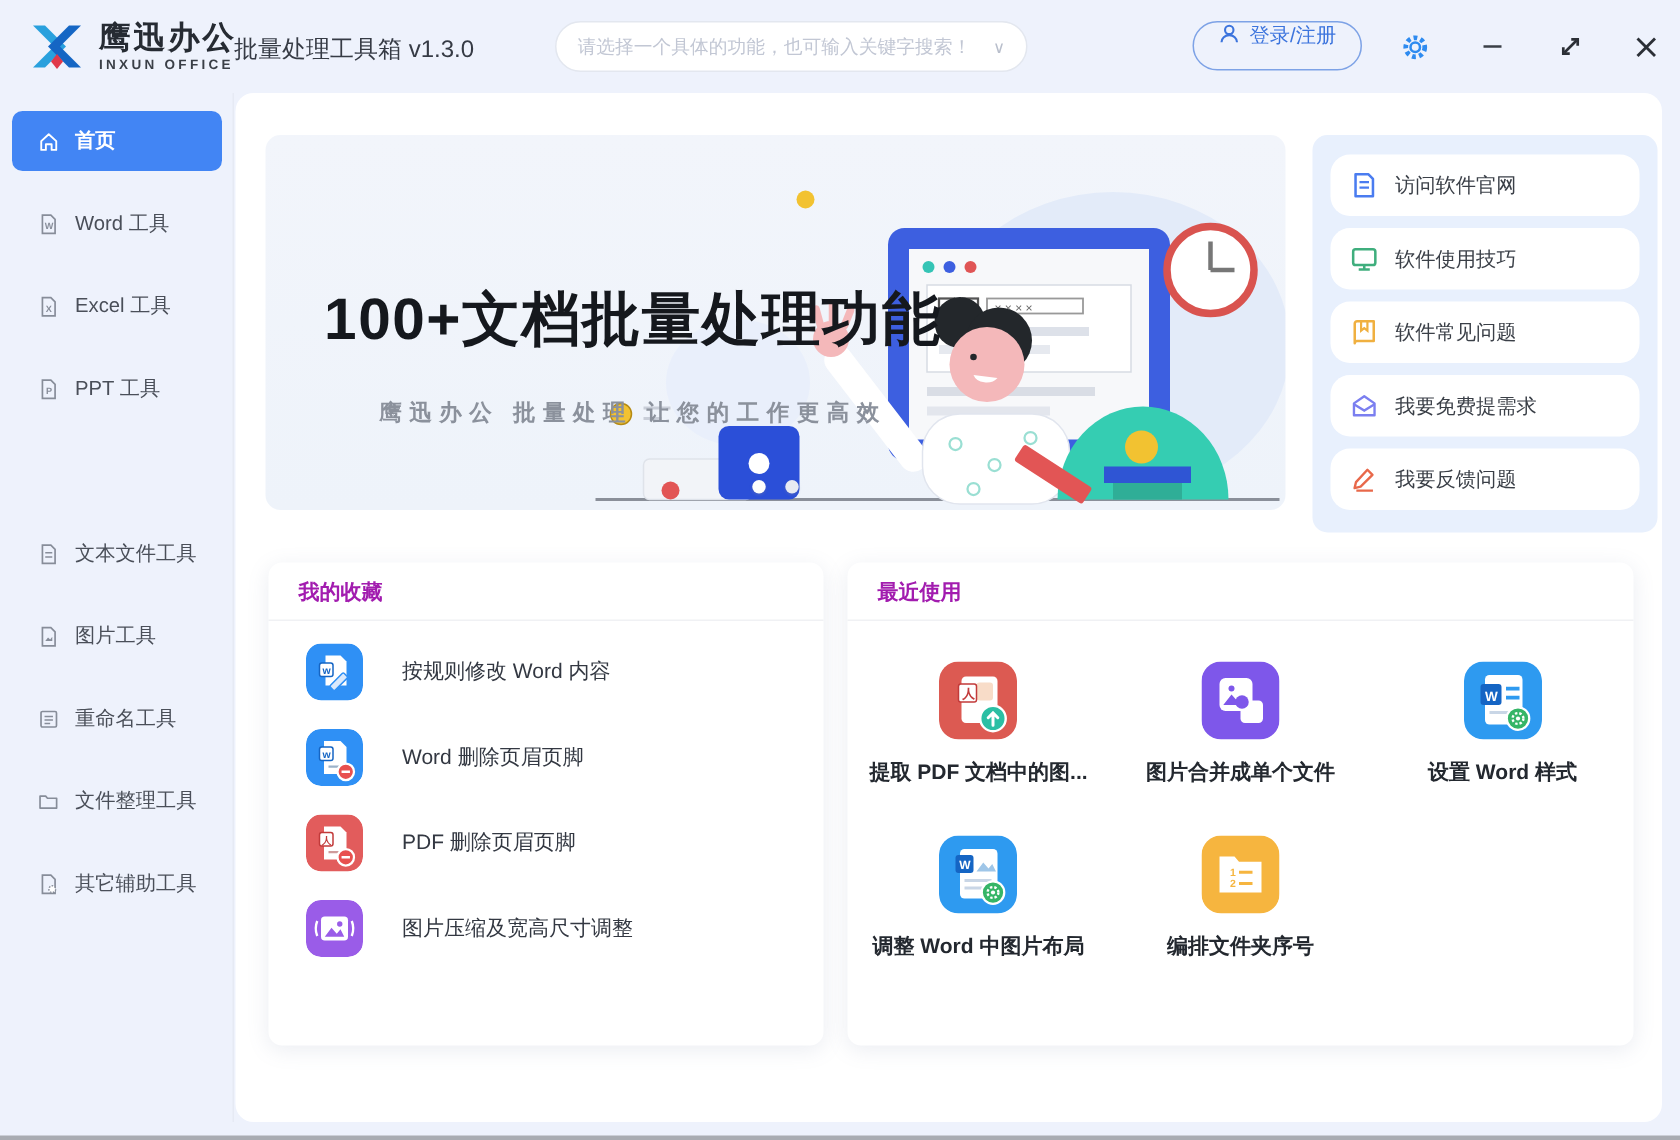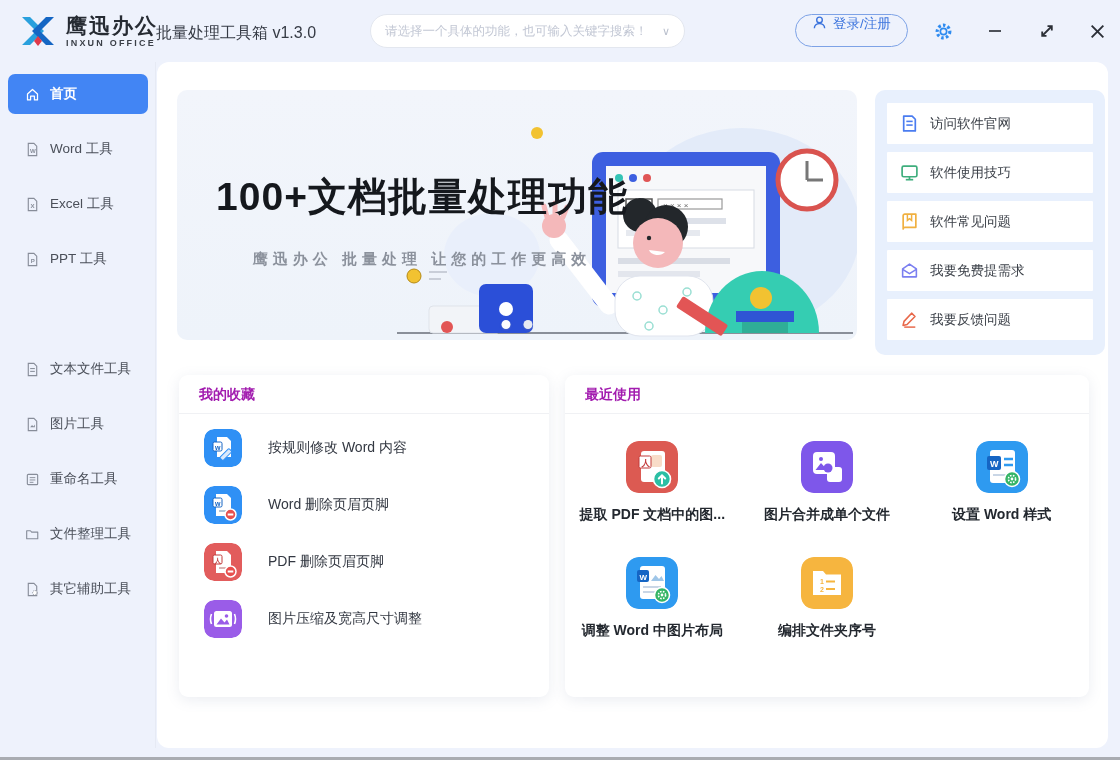--- a/index.html
+++ b/index.html
@@ -34,31 +34,31 @@
   .side-item.active { background:#4285f4; color:#fff; font-weight:700; }
   .side-item svg { flex:0 0 auto; }
 
   
   .main { position:absolute; left:157px; top:62px; width:951px; height:686px; background:#fff; border-radius:12px; }
 
   
   .banner { position:absolute; left:20px; top:28px; width:680px; height:250px; border-radius:10px;
     background:linear-gradient(180deg,#f2f5fb 0%,#eef3fa 100%); overflow:hidden; }
   .banner-copy { position:absolute; left:30px; top:80px; width:430px; text-align:center; }
-  .banner-title { font-size:39px; font-weight:800; color:#15181d; letter-spacing:1px; white-space:nowrap; }
+  .banner-title { font-size:39px; font-weight:800; color:#15181d; letter-spacing:1px; white-space:nowrap;margin-top:16px; }
   .banner-sub { margin-top:26px; font-size:15px; color:#8b919c; letter-spacing:5px; font-weight:600; white-space:nowrap; }
   .banner-illust { position:absolute; right:0; bottom:0; }
   .banner-dots { position:absolute; left:50%; transform:translateX(-50%); bottom:11px; display:flex; gap:13px; }
   .bdot { width:9px; height:9px; border-radius:50%; background:#fdfdfd; box-shadow:0 1px 2px rgba(120,130,160,.35); cursor:pointer; }
   .bdot.on { background:#e7eaf2; }
 
   
   .quicklinks { position:absolute; left:718px; top:28px; width:230px; height:265px; background:#e8f0fd;
     border-radius:10px; padding:13px 12px; display:flex; flex-direction:column; gap:8px; }
-  .ql-row { height:41px; background:#fff; border-radius:1px; display:flex; align-items:center; gap:11px;
+  .ql-row { height:41px; background:#fff; border-radius:13px; display:flex; align-items:center; gap:11px;
     padding-left:13px; font-size:13.5px; color:#3a3f47; cursor:pointer; }
 
   
   .card { position:absolute; background:#fff; border-radius:9px; box-shadow:0 3px 14px rgba(110,125,160,.14); }
   .fav-card { left:22px; top:313px; width:370px; height:322px; }
   .recent-card { left:408px; top:313px; width:524px; height:322px; }
   .card-header { height:39px; line-height:39px; padding:0 20px; font-size:14px; font-weight:700; color:#a21caf;
     border-bottom:1px solid #f0f1f4; }
 
   .fav-list { padding:15px 0 0 25px; }

